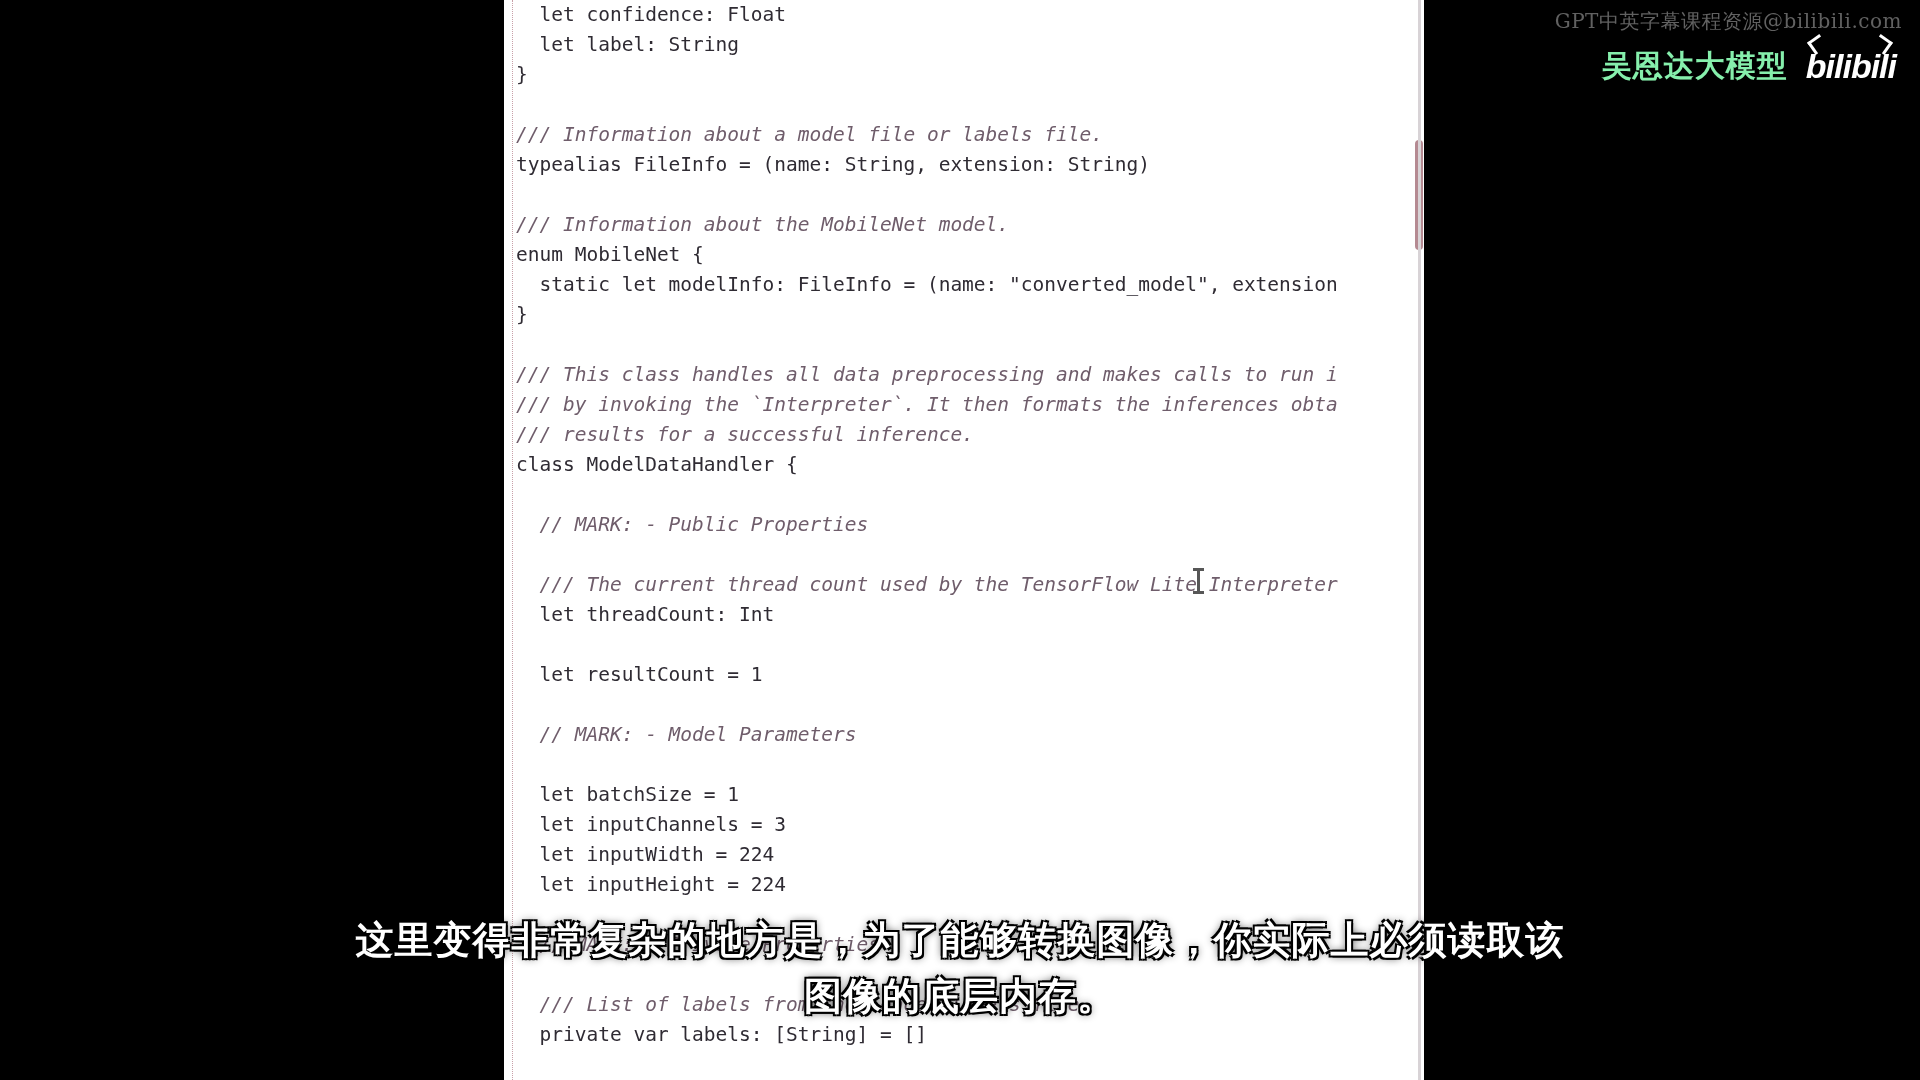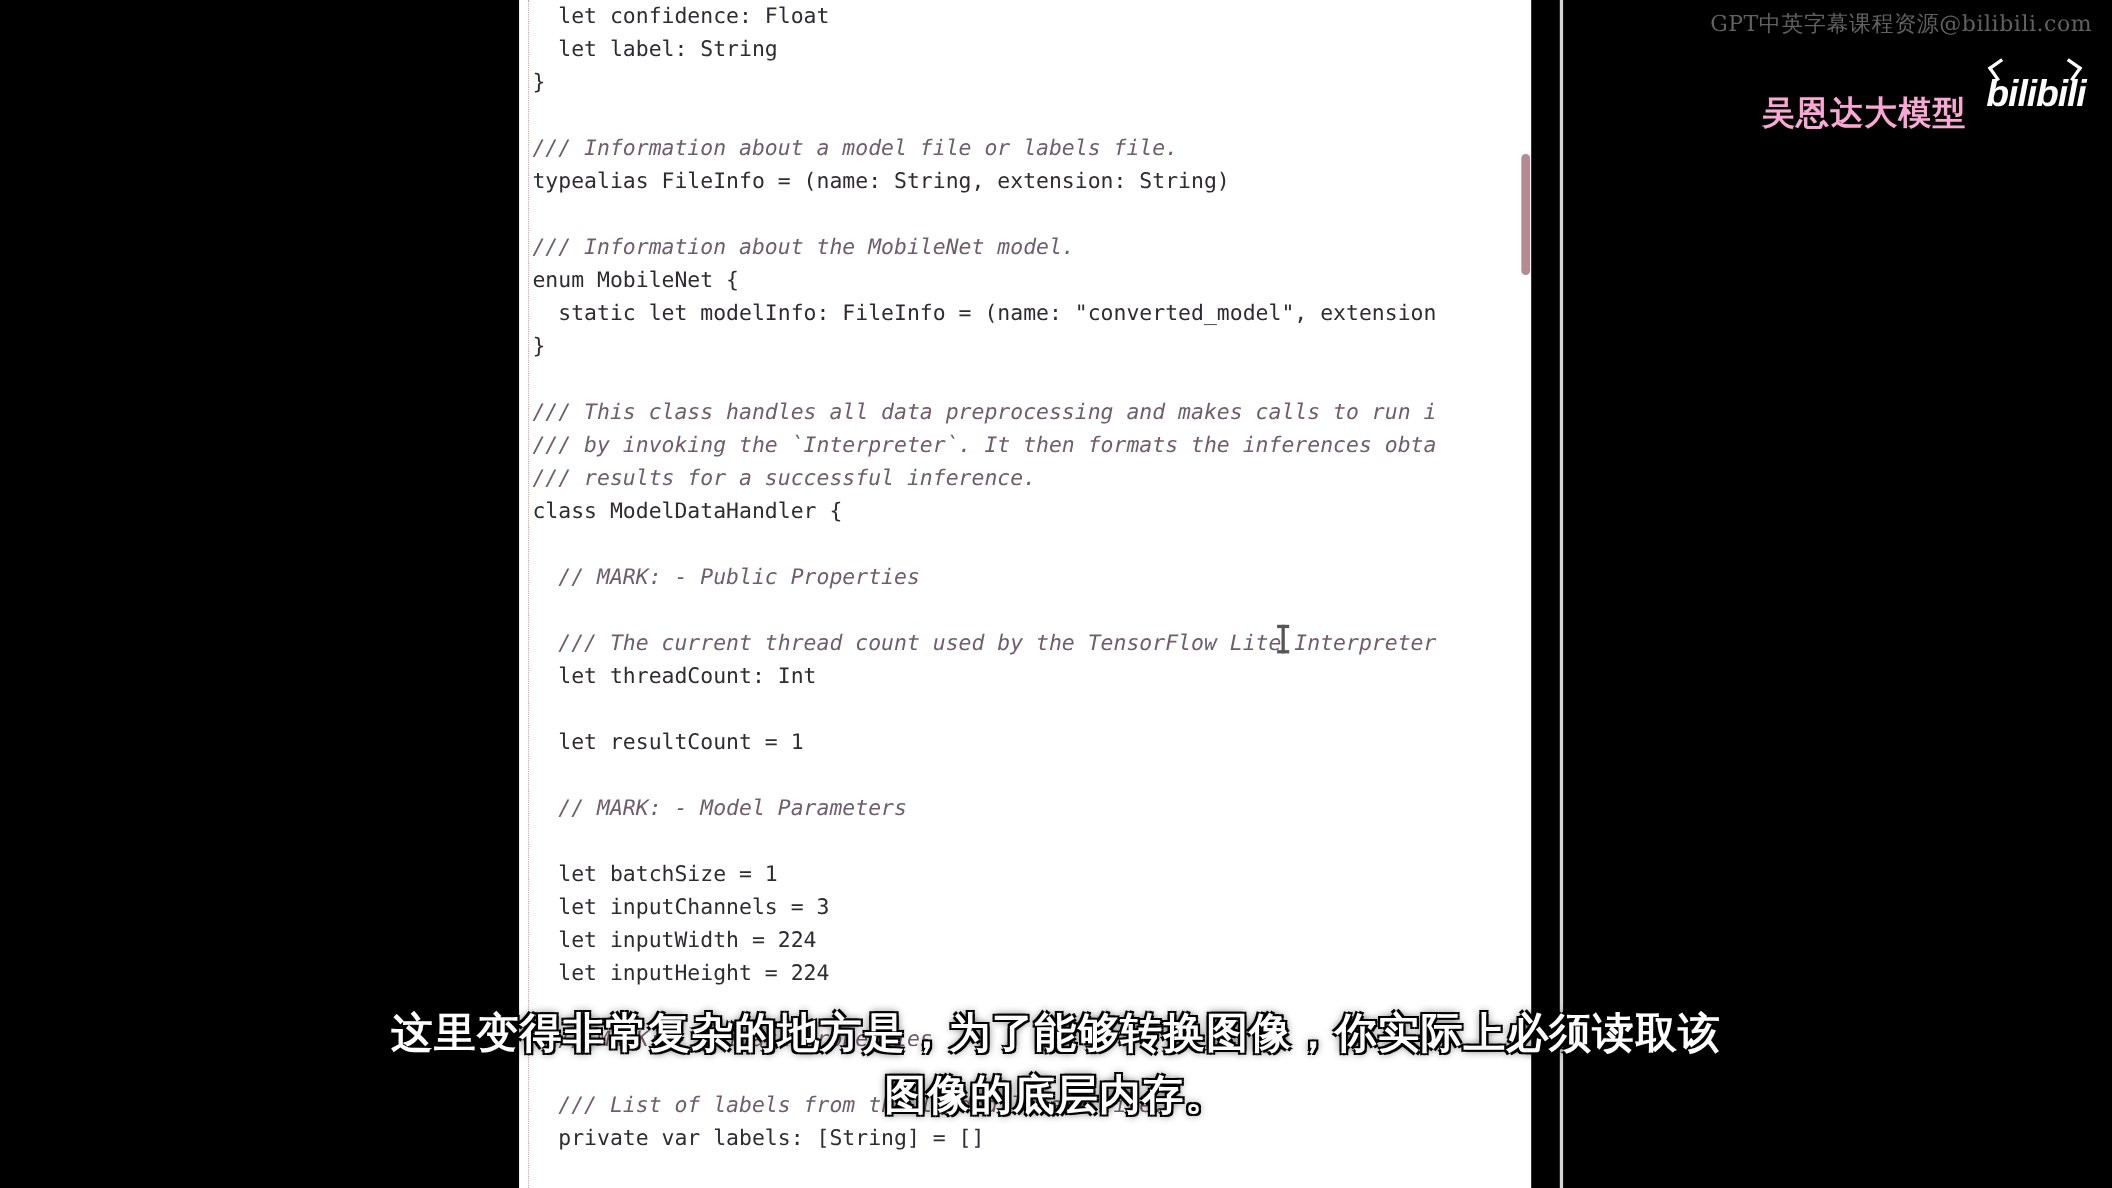--- a/index.html
+++ b/index.html
@@ -11,21 +11,21 @@
     overflow: hidden;
   }
   body {
     position: relative;
     font-family: "Liberation Sans", sans-serif;
   }
 
   
   #code-viewer {
     position: absolute;
-    left: 472px;
+    left: 504px;
     top: 0;
     width: 920px;
     height: 1080px;
     background: #ffffff;
     overflow: hidden;
   }
   #code-gutter {
     position: absolute;
     left: 0;
     top: 0;
@@ -121,25 +121,24 @@
   }
   #watermark-brand {
     position: absolute;
     right: 20px;
     top: 46px;
     display: flex;
     align-items: center;
     gap: 14px;
   }
   #watermark-title {
-    color: #f9a8d4;
+    color: #86efac;
     font-size: 30px;
     font-weight: bold;
     letter-spacing: 1px;
-    margin-top: 37px;
   }
   #bilibili-logo {
     color: #ffffff;
     font-size: 34px;
     font-weight: bold;
     font-style: italic;
     letter-spacing: -1px;
     position: relative;
     padding: 0 4px;
     text-align: right;

